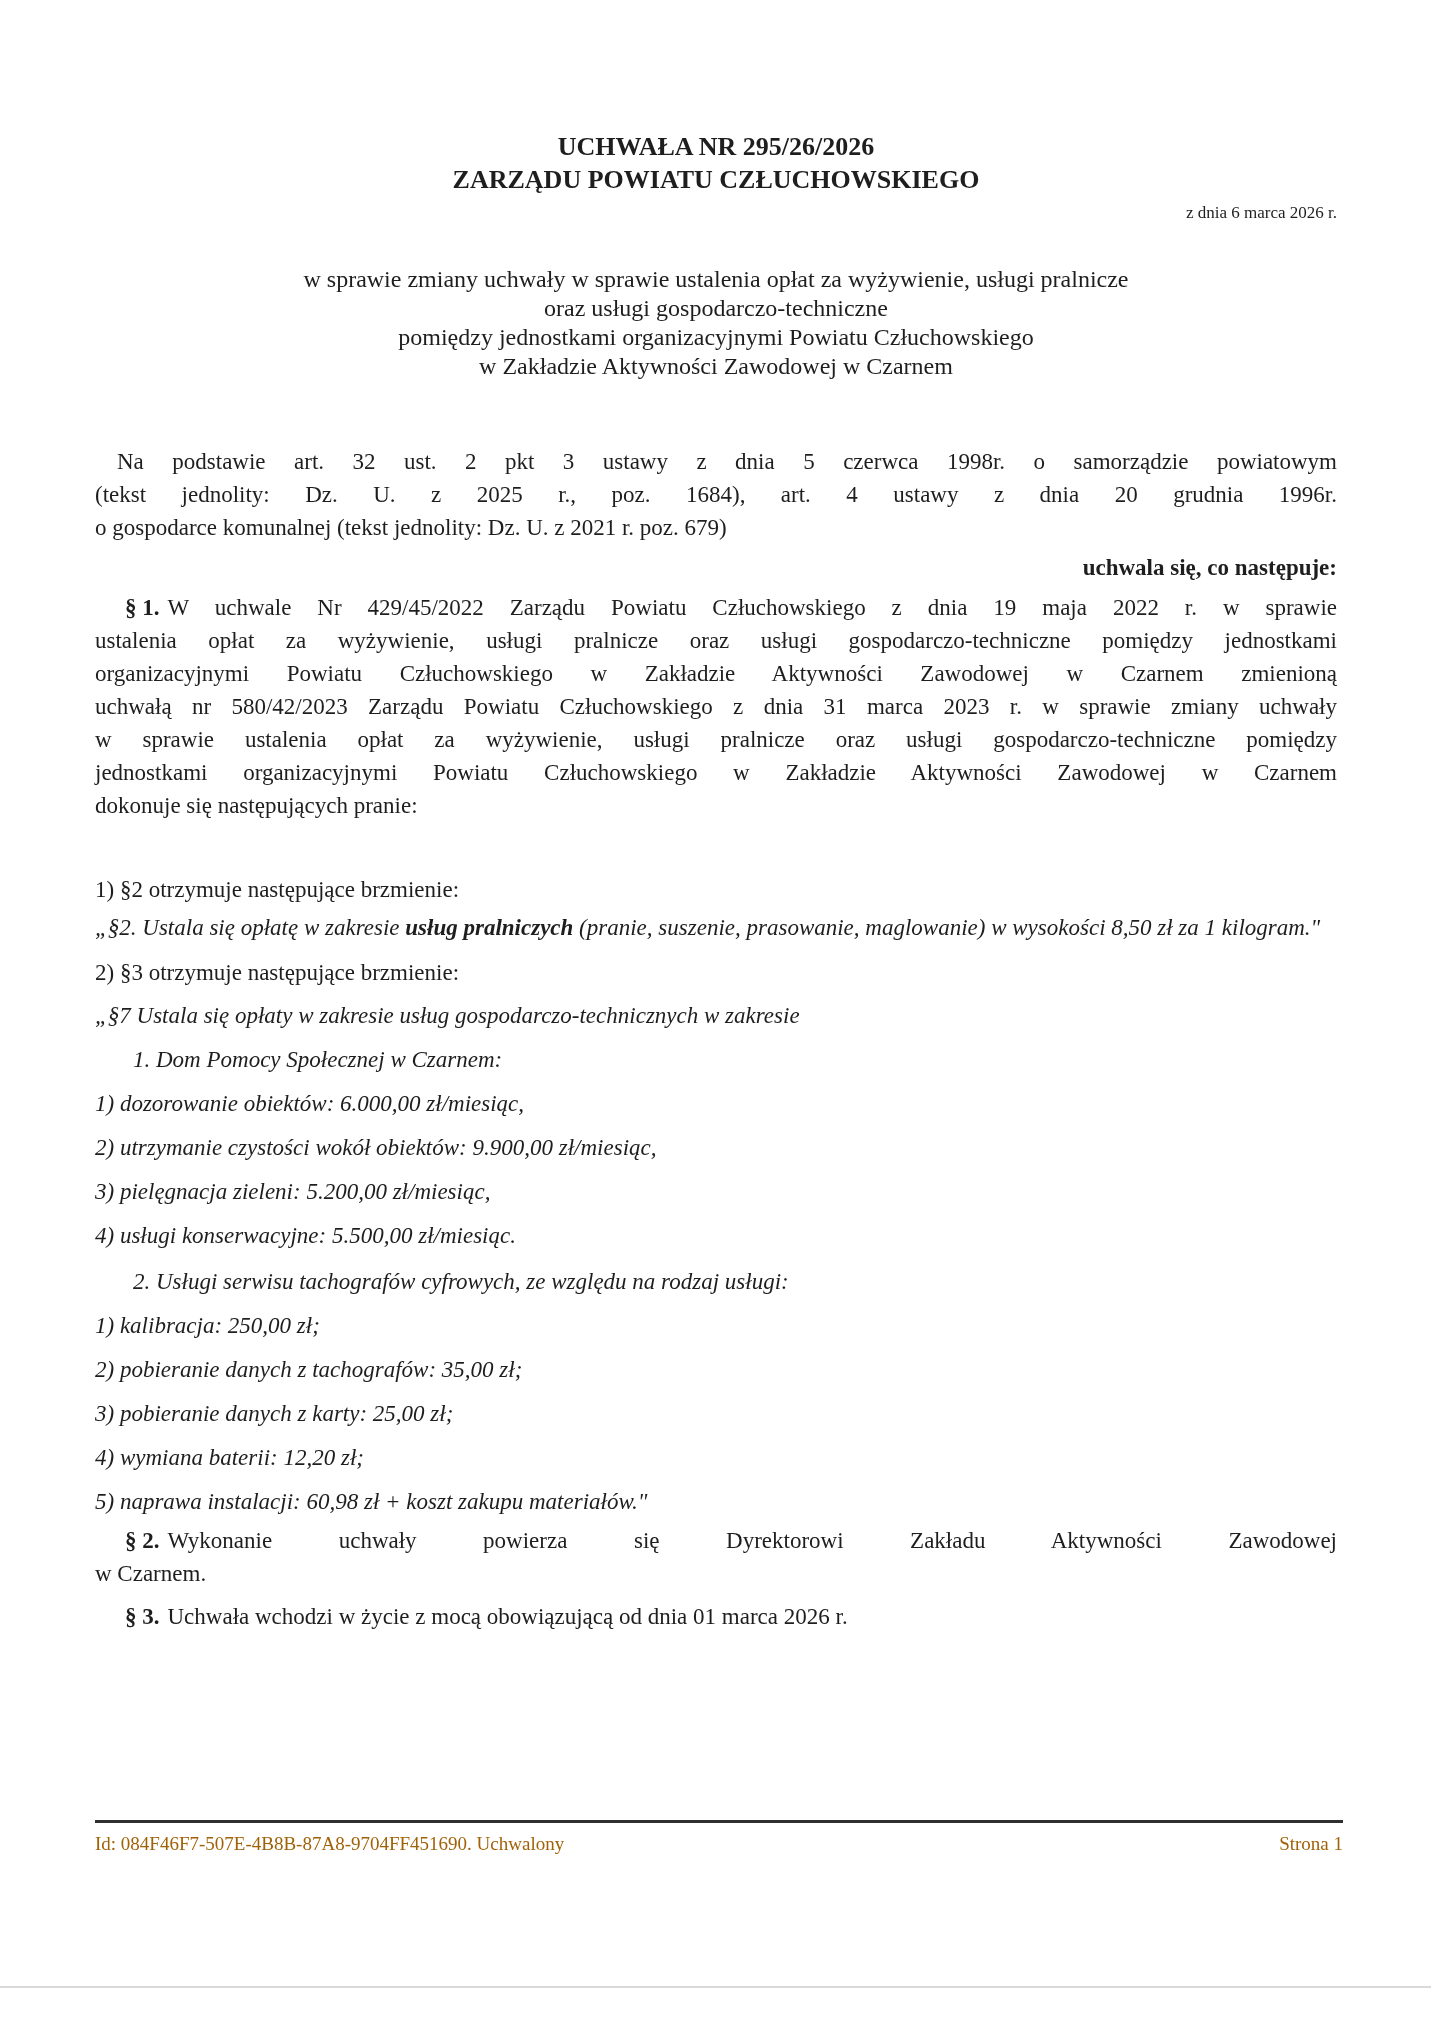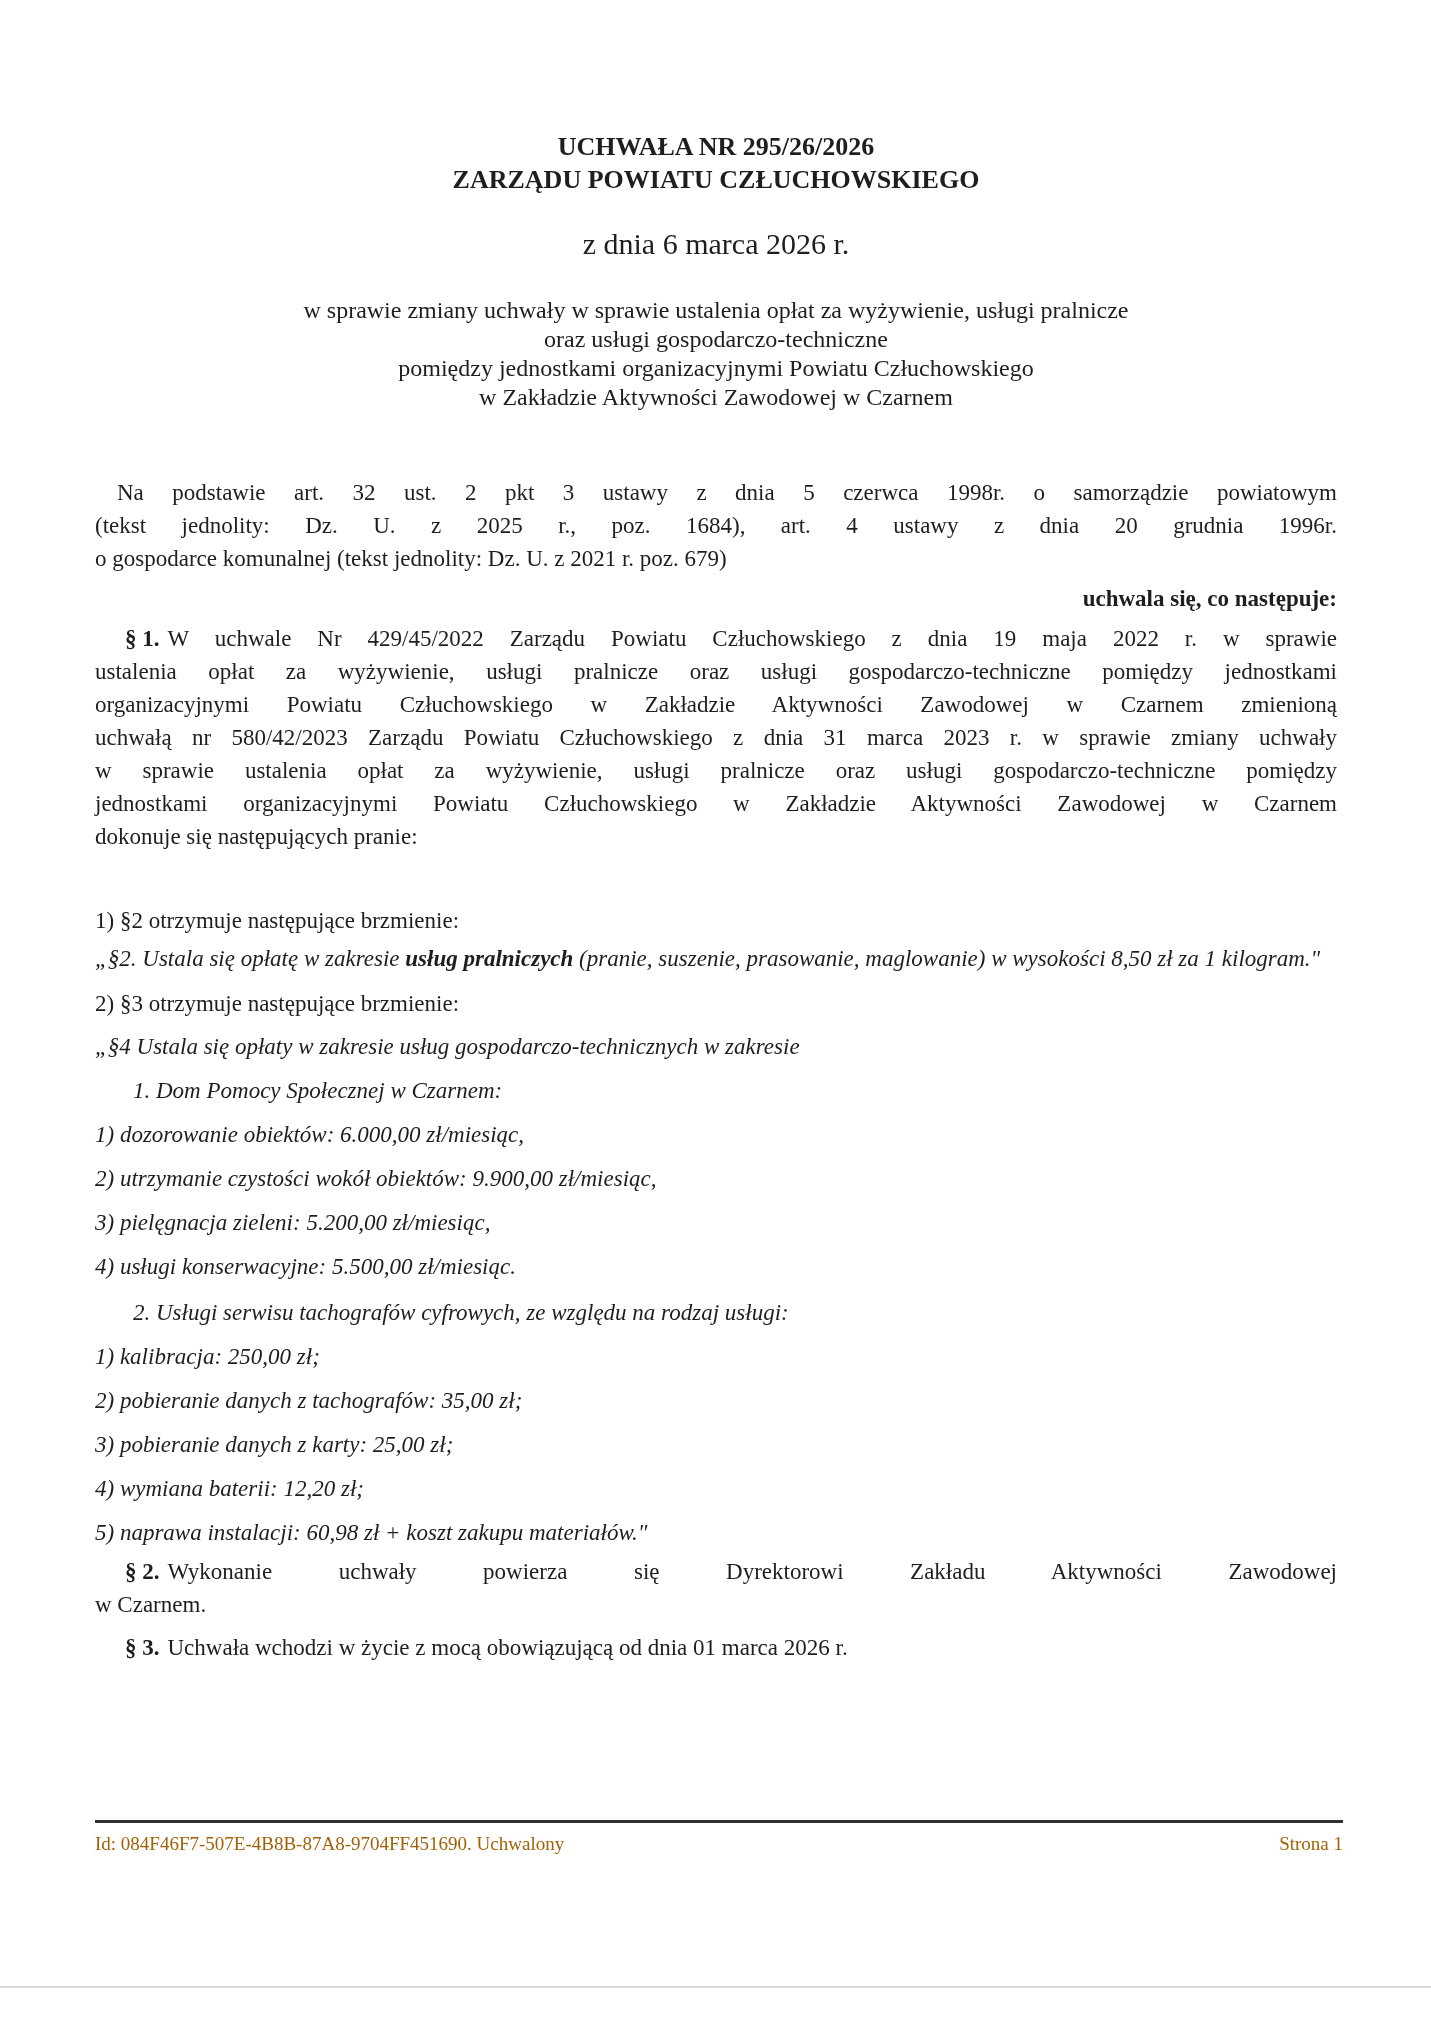--- a/index.html
+++ b/index.html
@@ -24,23 +24,22 @@
   }
   
   .title {
     margin-top: 130px;
     text-align: center;
     font-weight: bold;
     font-size: 26px;
     line-height: 33px;
   }
   .date-line {
-    margin-top: 31px;
-    text-align: center;
-    font-size: 30px;
+    text-align: right;
+    font-size: 17px;
     line-height: 33px;
   }
   .subject {
     margin-top: 36px;
     text-align: center;
     font-weight: normal;
     font-size: 24px;
     line-height: 29px;
   }
   
@@ -169,21 +168,21 @@
           <div class="jl last">dokonuje się następujących pranie:</div>
         </div>
     </div>
 
     <div class="blk intro-item">1) §2 otrzymuje następujące brzmienie:</div>
 
     <div class="blk quote quote2"><span>„§2. Ustala się opłatę w zakresie </span><span class="b">usług pralniczych</span><span> (pranie, suszenie, prasowanie, maglowanie) w wysokości 8,50 zł za 1 kilogram."</span></div>
 
     <div class="blk intro-item2">2) §3 otrzymuje następujące brzmienie:</div>
 
-    <div class="blk quote quote3">„§4 Ustala się opłaty w zakresie usług gospodarczo-technicznych w zakresie</div>
+    <div class="blk quote quote3">„§7 Ustala się opłaty w zakresie usług gospodarczo-technicznych w zakresie</div>
 
     <div class="blk quote sub-head">1. Dom Pomocy Społecznej w Czarnem:</div>
 
     <div class="blk quote">1) dozorowanie obiektów: 6.000,00 zł/miesiąc,</div>
     <div class="blk quote">2) utrzymanie czystości wokół obiektów: 9.900,00 zł/miesiąc,</div>
     <div class="blk quote">3) pielęgnacja zieleni: 5.200,00 zł/miesiąc,</div>
     <div class="blk quote">4) usługi konserwacyjne: 5.500,00 zł/miesiąc.</div>
 
     <div class="blk quote sub-head tacho">2. Usługi serwisu tachografów cyfrowych, ze względu na rodzaj usługi:</div>
 

